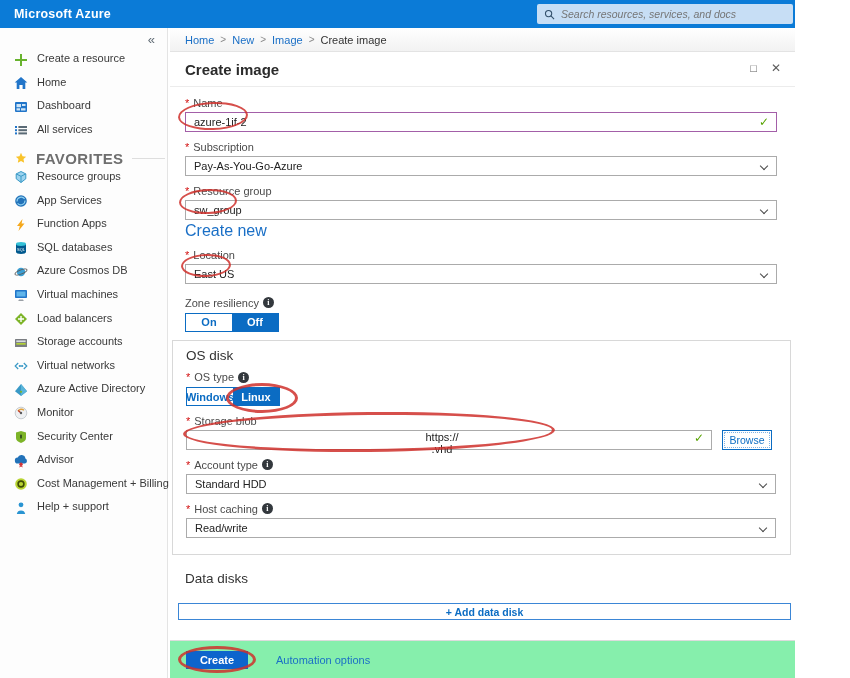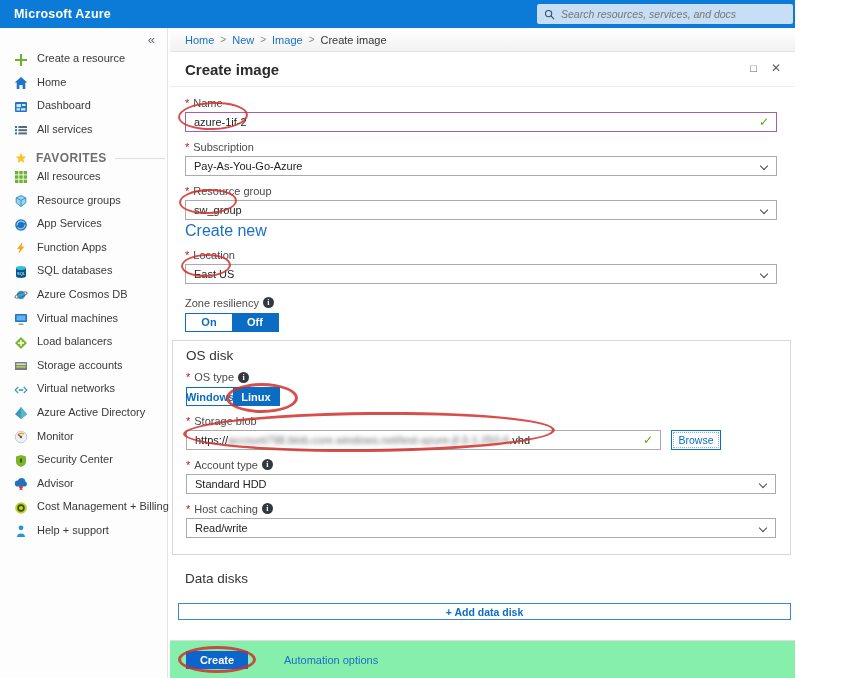--- a/index.html
+++ b/index.html
@@ -14,21 +14,21 @@
   .search .mag { display:flex; align-items:center; }
 
   
   .sidebar { position:absolute; left:0; top:28px; width:168px; height:650px; background:#fdfdfd; border-right:1px solid #e4e4e4; }
   .collapse { position:absolute; right:12px; top:4px; color:#5f6a73; font-size:13px; cursor:pointer; }
   .nav { position:absolute; top:24px; left:0; right:0; }
   .nav-item { display:flex; align-items:flex-start; gap:9px; padding-left:13px; height:23.6px; font-size:11px; color:#393939; cursor:pointer; white-space:nowrap; }
   .icn { width:15px; height:15px; flex:0 0 15px; display:flex; align-items:center; justify-content:center; }
   .icn svg { width:14px; height:14px; }
   .fav-row { display:flex; align-items:center; gap:8px; padding-left:13px; height:23.6px; }
-  .fav-label { font-size:12px; font-weight:bold; color:#6e6e6e; letter-spacing:.4px; }
+  .fav-label { font-size:15px; font-weight:bold; color:#6e6e6e; letter-spacing:.4px; }
   .fav-line { flex:1; height:1px; background:#dedede; margin-right:2px; }
   .fav-star { width:15px; flex:0 0 15px; display:flex; justify-content:center; }
 
   
   .blade { position:absolute; left:170px; top:28px; width:625px; height:650px; background:#fff; }
   .crumbbar { height:24px; background:linear-gradient(#ffffff,#f2f2f2); border-bottom:1px solid #e3e3e3; display:flex; align-items:center; padding-left:15px; gap:6px; font-size:11px; }
   .crumb { color:#1a6fc6; cursor:pointer; }
   .crumb-sep { color:#8a8a8a; font-size:10px; }
   .crumb-current { color:#333; }
   .bladehead { height:34px; display:flex; align-items:center; padding-left:15px; position:relative; }
@@ -53,32 +53,32 @@
 
   .tgl { display:inline-flex; border:1px solid #0b6cc3; height:19px;text-align:right; }
   .tgl-opt { width:46px; font-size:11px; font-weight:bold; color:#0b6cc3; background:#fff; display:flex; align-items:center; justify-content:center; cursor:pointer; }
   .tgl-opt.on { background:#0b6cc3; color:#fff; }
 
   .fg-zone { margin-top:12px; margin-bottom:4px; }
 
   .osbox { border:1px solid #d8d8d8; margin:8px 0 14px -13px; width:619px; padding:7px 14px 16px 13px; }
   .section-title { font-size:13.5px; color:#333; margin-bottom:8px; }
   .blob-row { display:flex; align-items:center; gap:10px; }
-  .blob-inp { width:475px; }
+  .blob-inp { width:526px;flex-direction:column; }
   .blurred { filter:blur(2.3px); color:#6b6b6b; white-space:nowrap; overflow:hidden; max-width:300px; }
   .browse-btn { height:20px; width:50px; border:1px solid #0b6cc3; outline:1px dotted #7fb2e5; outline-offset:-3px; background:#fff; color:#0b6cc3; font-size:10.5px; display:flex; align-items:center; justify-content:center; cursor:pointer; }
 
   .datadisks-title { margin-top:16px; }
   .add-disk-btn { margin-top:17px; margin-left:-7px; width:613px; height:17px; border:1px solid #3b86d6; background:#fff; color:#0b6cc3; font-size:10.5px; font-weight:bold; display:flex; align-items:center; justify-content:center; cursor:pointer; }
 
   
   .bladefoot { position:absolute; left:0; bottom:0; width:100%; height:38px; border-top:1px solid #dcdcdc; background:#86efac; display:flex; align-items:center; padding-left:16px; }
   .create-wrap { position:relative; display:inline-block; }
   .create-btn { width:62px; height:18px; background:#0d64cc; color:#fff; border:none; font-size:11px; font-weight:bold; cursor:pointer; font-family:inherit; }
-  .automation-link { margin-left:36px; font-size:11px; color:#1a6fc6; cursor:pointer; }
+  .automation-link { margin-left:28px; font-size:11px; color:#1a6fc6; cursor:pointer; }
 
   
   .ann { position:absolute; border:2.5px solid rgba(207,48,44,.85); border-radius:50%; pointer-events:none; z-index:5; }
   .ann-thick { border-width:3.5px; }
   .ann-name { left:-7px; top:6px; width:70px; height:28px; transform:rotate(-2deg); }
   .ann-rg { left:-6px; top:5px; width:58px; height:25px; transform:rotate(-2deg); }
   .ann-loc { left:-4px; top:6px; width:50px; height:23px; transform:rotate(-2deg); }
   .ann-linux { left:40px; top:12px; width:72px; height:30px; }
   .ann-blob { left:-3px; top:-2px; width:372px; height:40px; border-width:3px; transform:rotate(-.6deg); }
   .ann-create { left:-8px; top:-4px; width:78px; height:27px; }
@@ -154,38 +154,20 @@
               <path d="M7 1l1.8 3.9 4.2.5-3.1 2.9.8 4.2L7 10.4 3.3 12.5l.8-4.2L1 5.4l4.2-.5z" fill="#f9c32b"></path>
             </svg>
           </span>
         <span class="fav-label">FAVORITES</span>
         <span class="fav-line"></span>
       </div>
 
       <div class="nav-item">
         <span class="icn">
             <svg viewBox="0 0 14 14">
-              <g fill="#71b130">
-                <rect x="1" y="1" width="3.4" height="3.4"></rect>
-                <rect x="5.3" y="1" width="3.4" height="3.4"></rect>
-                <rect x="9.6" y="1" width="3.4" height="3.4"></rect>
-                <rect x="1" y="5.3" width="3.4" height="3.4"></rect>
-                <rect x="5.3" y="5.3" width="3.4" height="3.4"></rect>
-                <rect x="9.6" y="5.3" width="3.4" height="3.4"></rect>
-                <rect x="1" y="9.6" width="3.4" height="3.4"></rect>
-                <rect x="5.3" y="9.6" width="3.4" height="3.4"></rect>
-                <rect x="9.6" y="9.6" width="3.4" height="3.4"></rect>
-              </g>
-            </svg>
-          </span>
-        <span>All resources</span>
-      </div>
-      <div class="nav-item">
-        <span class="icn">
-            <svg viewBox="0 0 14 14">
               <path d="M7 1.5l4.8 2.4v4.9L7 12.5 2.2 8.8V3.9z" fill="#9cd3ef"></path>
               <path d="M2.2 3.9L7 6.3l4.8-2.4M7 6.3v6.2" stroke="#3999c6" fill="none" stroke-width="1"></path>
               <path d="M7 1.5l4.8 2.4v4.9L7 12.5 2.2 8.8V3.9z" stroke="#3999c6" fill="none"></path>
             </svg>
           </span>
         <span>Resource groups</span>
       </div>
       <div class="nav-item">
         <span class="icn">
             <svg viewBox="0 0 14 14">

